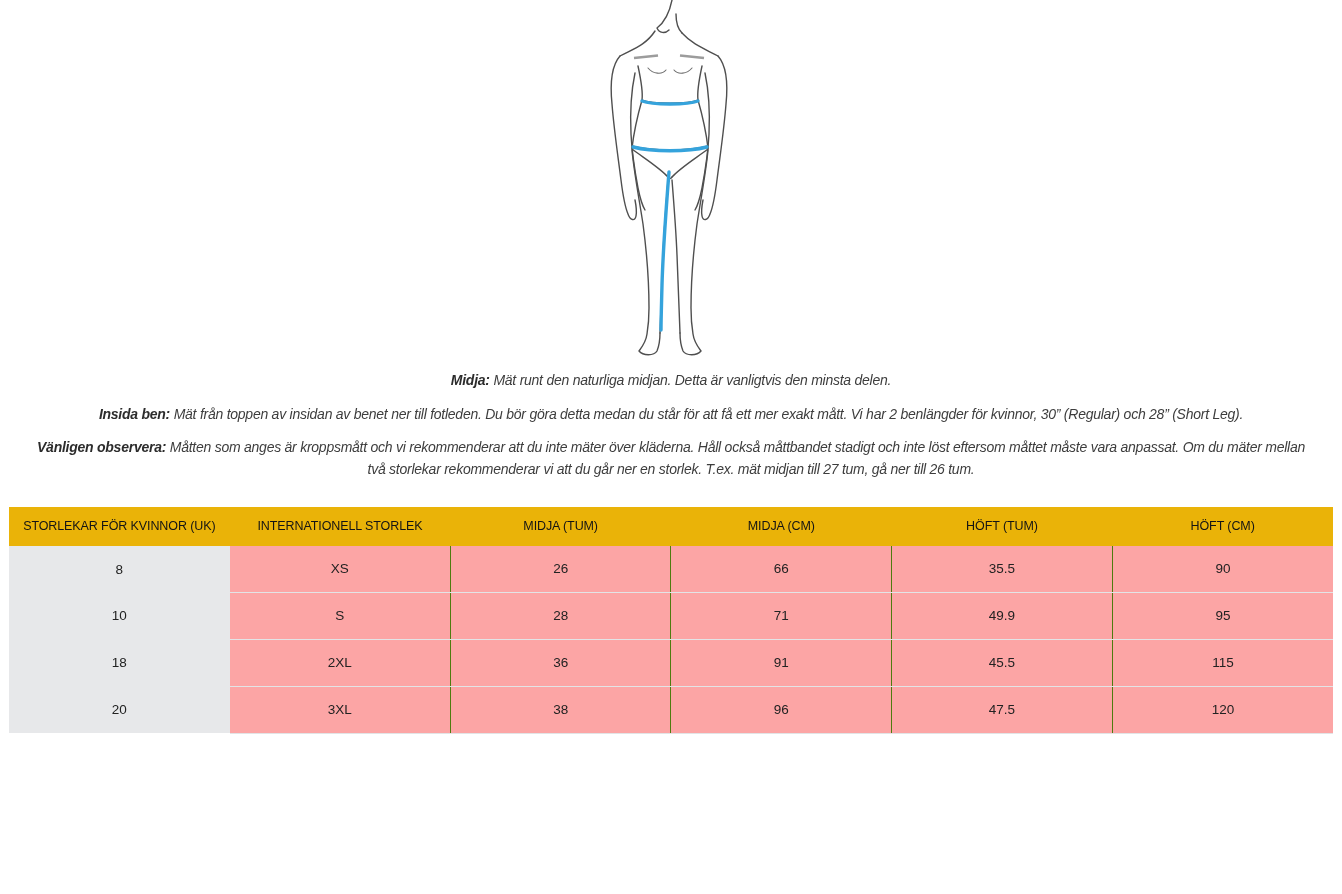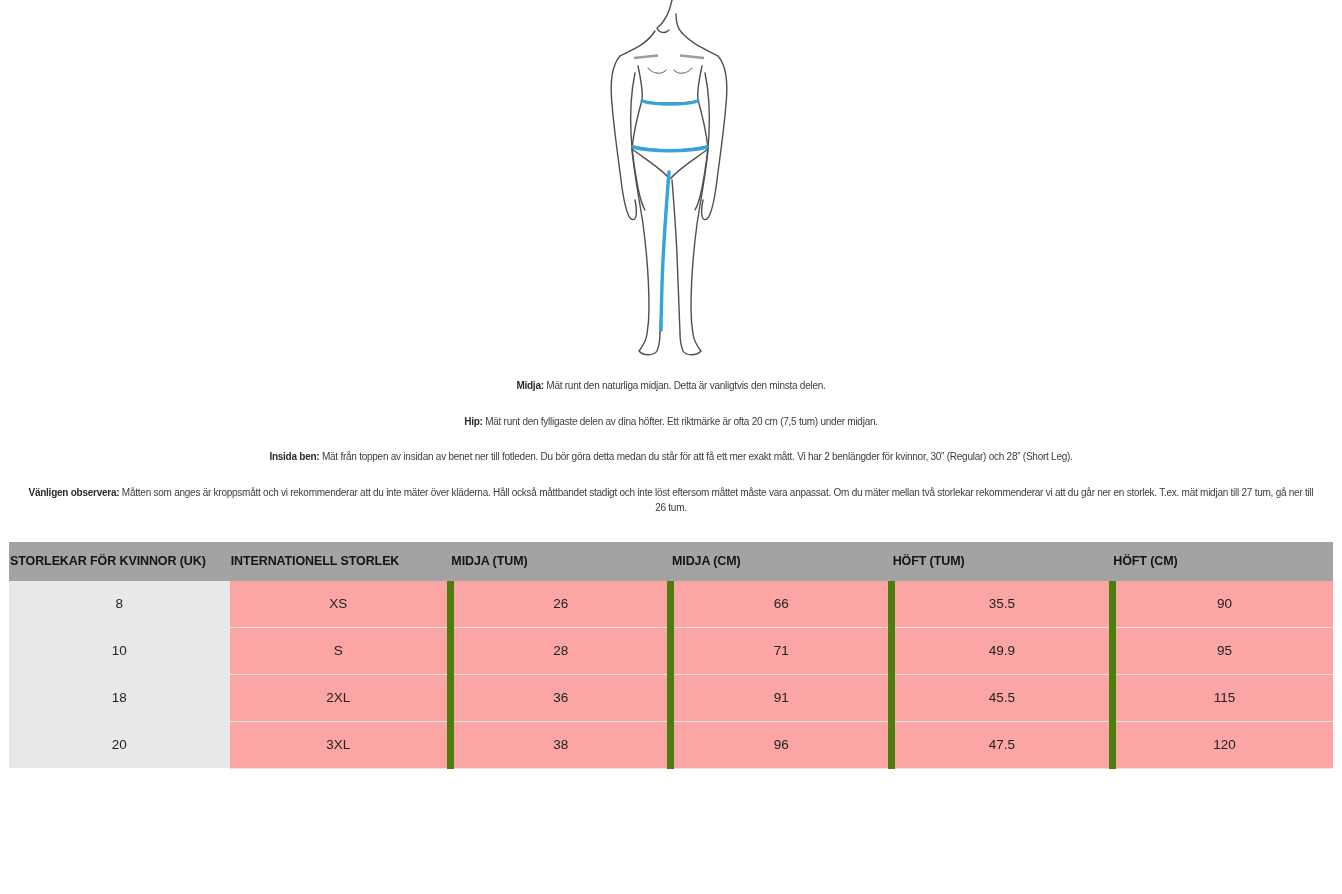--- a/index.html
+++ b/index.html
@@ -20,62 +20,63 @@
   }
   .figure-wrap svg { display: block; }
 
   
   .instructions {
     margin-top: 10px;
     padding: 0 28px;
     text-align: center;
   }
   .instruction {
-    margin: 20px 0;
-    font-size: 10px;
+    margin: 12px 0;
+    font-size: 14px;
     letter-spacing: -0.25px;
     line-height: 1.55;
     color: #3d3d3d;
+    font-style: italic;
   }
   .instruction strong { color: #2c2c2c; font-weight: 700; }
   .instruction.nowrap { white-space: nowrap; }
 
   
   table.size-table {
     width: calc(100% - 18px);
     margin: 26px 9px 0 9px;
     border-collapse: collapse;
     table-layout: fixed;
   }
   table.size-table thead th {
-    background: #a3a3a3;
+    background: #eab308;
     height: 37px;
     font-size: 12.5px;
-    font-weight: 700;
+    font-weight: 400;
     color: #141414;
     letter-spacing: -0.1px;
-    text-align: left;
+    text-align: center;
     vertical-align: middle;
     border: none;
   }
   table.size-table tbody td {
     height: 44px;
     text-align: center;
     vertical-align: middle;
     font-size: 13.5px;
     color: #222222;
     background: #fca5a5;
     border-bottom: 1px solid #e3e4e6;
   }
   table.size-table tbody td:first-child {
     background: #e7e8ea;
     border-bottom: none;
   }
   table.size-table tbody td:nth-child(n+3) {
-    border-left: 7px solid #4d7c0f;
+    border-left: 1px solid #4d7c0f;
   }
 </style>
 </head>
 <body>
 
 <div class="page">
 
   <div class="figure-wrap">
     <svg width="130" height="358" viewBox="0 0 130 358" xmlns="http://www.w3.org/2000/svg">
 
@@ -126,21 +127,20 @@
       <g fill="none" stroke="#35a3dc" stroke-width="3.4" stroke-linecap="round">
         <path d="M36,101 C46,105 82,105 92,101"></path>
         <path d="M27,147 C46,152 82,152 101,147"></path>
         <path d="M63,172 C60,210 57,250 56,285 C55.5,305 55,320 55,330"></path>
       </g>
     </svg>
   </div>
 
   <div class="instructions" id="instructions">
       <p class="instruction nowrap"><strong>Midja:</strong><span> Mät runt den naturliga midjan. Detta är vanligtvis den minsta delen.</span></p>
-      <p class="instruction nowrap"><strong>Hip:</strong><span> Mät runt den fylligaste delen av dina höfter. Ett riktmärke är ofta 20 cm (7,5 tum) under midjan.</span></p>
       <p class="instruction nowrap"><strong>Insida ben:</strong><span> Mät från toppen av insidan av benet ner till fotleden. Du bör göra detta medan du står för att få ett mer exakt mått. Vi har 2 benlängder för kvinnor, 30” (Regular) och 28” (Short Leg).</span></p>
       <p class="instruction"><strong>Vänligen observera:</strong><span> Måtten som anges är kroppsmått och vi rekommenderar att du inte mäter över kläderna. Håll också måttbandet stadigt och inte löst eftersom måttet måste vara anpassat. Om du mäter mellan två storlekar rekommenderar vi att du går ner en storlek. T.ex. mät midjan till 27 tum, gå ner till 26 tum.</span></p>
     </div>
 
   <table class="size-table">
     <thead>
       <tr id="thead-row">
           <th>STORLEKAR FÖR KVINNOR (UK)</th>
           <th>INTERNATIONELL STORLEK</th>
           <th>MIDJA (TUM)</th>

